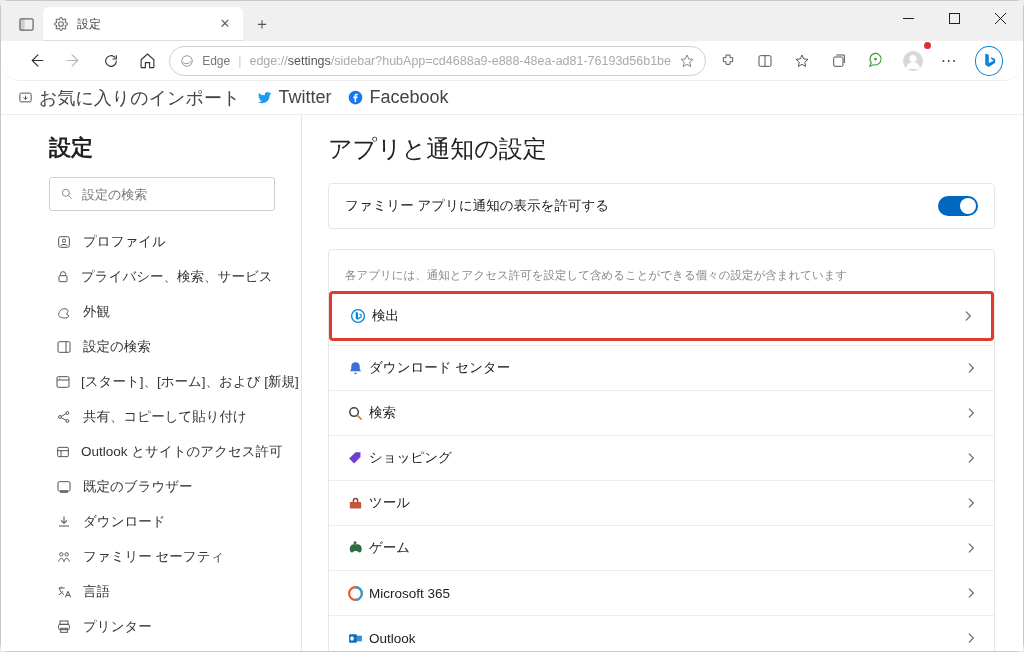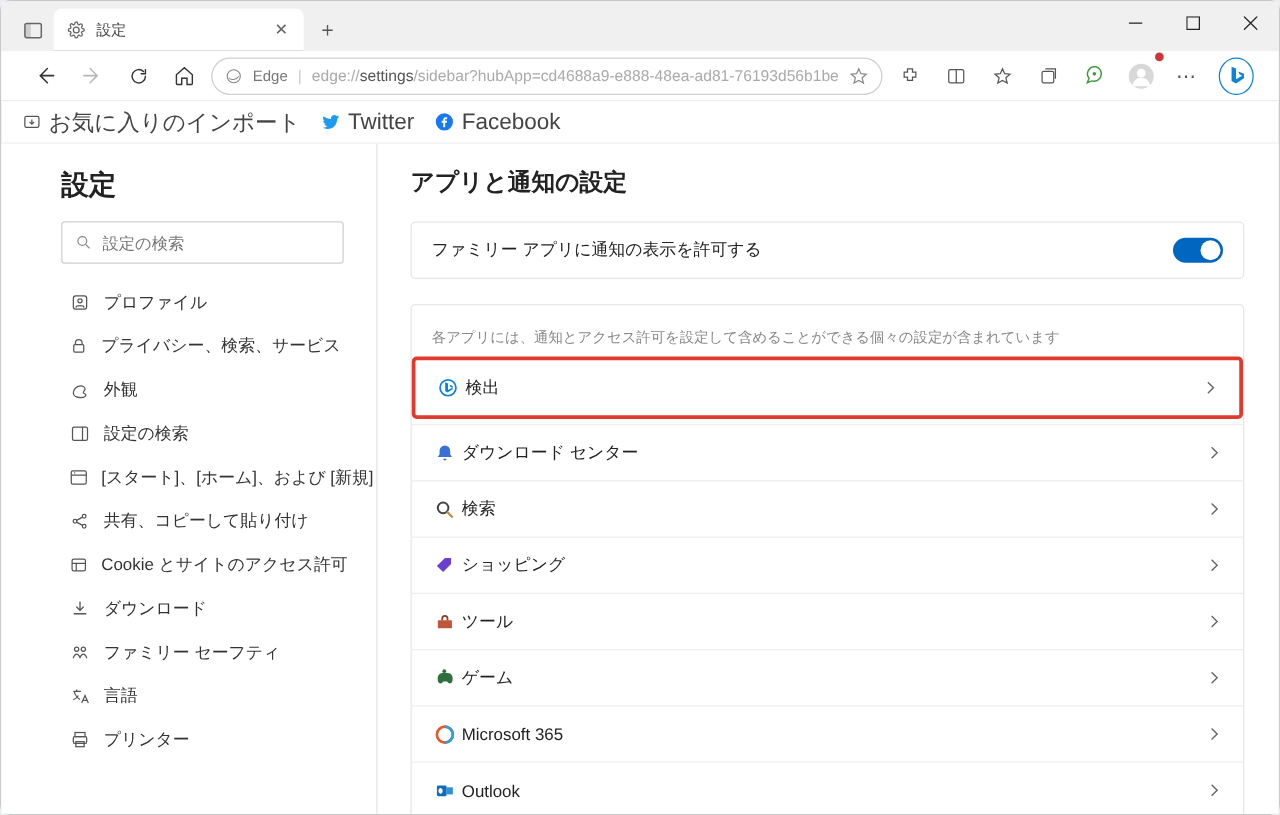--- a/index.html
+++ b/index.html
@@ -10,21 +10,21 @@
   .titlebar .tabstrip { display: flex; align-items: flex-end; padding-left: 8px; flex: 1; }
   .tabstrip .tabpill { display: flex; align-items: center; justify-content: center; width: 34px; height: 34px; color:#555; }
   .browser-tab { display: flex; align-items: center; gap: 8px; background: #fff; border-radius: 6px 6px 0 0; height: 34px; padding: 0 10px; min-width: 200px; margin-top: 6px; box-shadow: 0 -1px 0 #ddd inset; }
   .browser-tab .tabicon { width:16px; height:16px; color:#666; display:flex; align-items:center; justify-content:center; }
   .browser-tab .tabtitle { font-size: 12px; color:#444; flex:1; }
   .browser-tab .tabclose { width:16px; height:16px; color:#666; font-size:13px; text-align:center; line-height:16px; }
   .newtab { width:30px; height:34px; display:flex; align-items:center; justify-content:center; color:#555; font-size:16px; margin-left:4px; }
   .winctrls { display:flex; }
   .winbtn { width:46px; height:34px; display:flex; align-items:center; justify-content:center; color:#333; }
   
-  .toolbar { height: 40px; display:flex; align-items:center; gap:6px; padding: 0 20px; background:#fff; border-bottom: 1px solid #eee; }
+  .toolbar { height: 40px; display:flex; align-items:center; gap:6px; padding: 0 20px; background:#fff; border-bottom: 1px solid #eee; border-radius: 19px; }
   .tbtn { width:34px; height:32px; display:flex; align-items:center; justify-content:center; color:#555; border-radius:4px; }
   .addr { flex:1; height:30px; border:1px solid #d0d0d0; border-radius:15px; display:flex; align-items:center; padding:0 10px; gap:8px; font-size:12.5px; color:#666; background:#fff; }
   .addr .edge-chip { color:#777; font-size:12px; }
   .addr .divider { color:#ccc; }
   .addr .url-dim { color:#aaa; }
   .addr .url-main { color:#555; }
   .bingbtn { width:30px; height:30px; border-radius:50%; border:1px solid #0a84d8; display:flex; align-items:center; justify-content:center; margin-left:4px; }
   
   .favbar { height: 34px; display:flex; align-items:center; gap:16px; padding:0 16px; border-bottom:1px solid #eee; font-size:18px; color:#444; }
   .favitem { display:flex; align-items:center; gap:6px; }
@@ -33,21 +33,21 @@
   .content { flex:1; display:flex; overflow:hidden; background:#fff;}
   .sidebar { width:300px; padding: 18px 26px 0 48px; overflow:hidden; }
   .sidebar h1 { font-size:22px; font-weight:600; margin-bottom:14px; color:#222;}
   .searchbox { display:flex; align-items:center; gap:8px; border:1px solid #cfcfcf; border-radius:3px; height:34px; padding:0 10px; margin-bottom:14px; background:#fff;}
   .searchbox input { border:none; outline:none; flex:1; font-size:13px; color:#6d28d9; background:transparent;}
   .navlist { display:flex; flex-direction:column; gap:2px; }
   .navitem { display:flex; align-items:center; gap:10px; height:33px; padding:0 6px; font-size:13.5px; color:#333; border-radius:4px; white-space:nowrap;}
   .navicon { width:18px; height:18px; color:#555; display:flex; align-items:center; justify-content:center; }
   .sep { width:1px; background:#e5e5e5; }
   .main { flex:1; padding: 18px 28px 0 26px; overflow-y:auto; overflow-x:hidden;}
-  .main h2 { font-size:19px; font-weight:700; color:#222; margin-bottom:18px;}
+  .main h2 { font-size:24px; font-weight:400; color:#222; margin-bottom:18px;}
   .card { border:1px solid #e6e6e6; border-radius:4px; background:#fff; margin-bottom:20px; }
   .row { display:flex; align-items:center; padding:12px 16px; }
   .row.betw { justify-content:space-between; }
   .rowlabel { font-size:13.5px; color:#222; font-weight:500;}
   .toggle { width:40px; height:20px; border-radius:10px; background:#0067c0; position:relative; }
   .toggle::after { content:""; position:absolute; right:2px; top:2px; width:16px; height:16px; background:#fff; border-radius:50%; }
   .cardheader { padding:14px 16px 4px;}
   .cardheader .title { font-size:13.5px; font-weight:600; color:#222;}
   .cardheader .sub { font-size:11.5px; color:#888; margin-top:4px;}
   .applist { }
@@ -285,21 +285,30 @@
             <span>共有、コピーして貼り付け</span>
           </div>
           <div class="navitem">
             <span class="navicon">
               <svg width="16" height="16" viewBox="0 0 24 24">
                 <rect x="4" y="5" width="16" height="14" rx="2" fill="none" stroke="#555" stroke-width="1.5"></rect>
                 <line x1="4" y1="10" x2="20" y2="10" stroke="#555" stroke-width="1.5"></line>
                 <line x1="9" y1="10" x2="9" y2="19" stroke="#555" stroke-width="1.5"></line>
               </svg>
             </span>
-            <span>Cookie とサイトのアクセス許可</span>
+            <span>Outlook とサイトのアクセス許可</span>
+          </div>
+          <div class="navitem">
+            <span class="navicon">
+              <svg width="16" height="16" viewBox="0 0 24 24">
+                <rect x="3" y="4" width="18" height="14" rx="2" fill="none" stroke="#555" stroke-width="1.5"></rect>
+                <rect x="7" y="18" width="10" height="2" fill="none" stroke="#555" stroke-width="1.5"></rect>
+              </svg>
+            </span>
+            <span>既定のブラウザー</span>
           </div>
           <div class="navitem">
             <span class="navicon">
               <svg width="16" height="16" viewBox="0 0 24 24">
                 <path d="M12 4v10m-4-4l4 4 4-4M5 18h14" fill="none" stroke="#555" stroke-width="1.6" stroke-linecap="round"></path>
               </svg>
             </span>
             <span>ダウンロード</span>
           </div>
           <div class="navitem">

